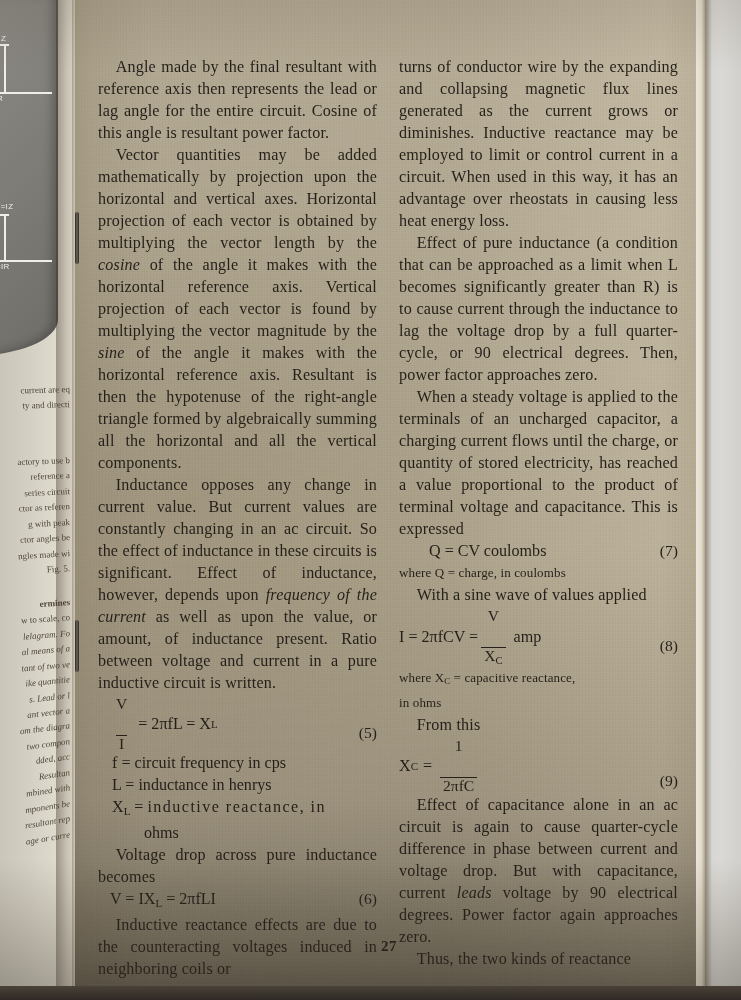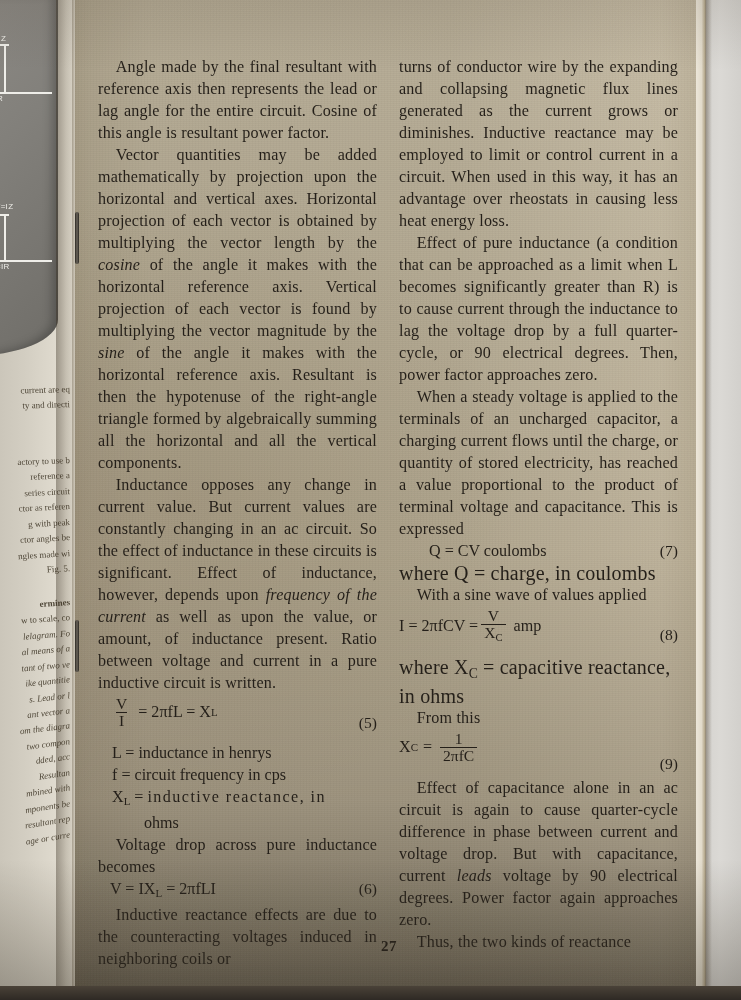--- a/index.html
+++ b/index.html
@@ -120,22 +120,22 @@
     line-height:22.0px;
     margin:2px 0 0 0;
   }
   .eq-row{display:flex;align-items:center;}
   .eq-num{position:absolute;right:0;bottom:0;font-size:15.6px;}
   .frac{
     display:inline-flex;flex-direction:column;align-items:center;
     vertical-align:middle;margin:0 3px;line-height:1.02;
   }
   .frac .num{padding:0 3px;font-size:15.6px;}
-  .frac .den{padding:0 3px;font-size:15.6px;border-top:1.4px solid #241f19;}
-  .where{margin:0;font-size:20px;line-height:22.0px;color:#241f19;}
+  .frac .den{padding:0 3px;font-size:15.6px;border-top:1.4px solid #241f19;margin-top:23px;}
+  .where{margin:0;font-size:13px;line-height:22.0px;color:#241f19;}
   .deflist{margin:0;padding:0;list-style:none;}
   .deflist li{
     font-size:16.1px;line-height:22.0px;color:#241f19;
     padding-left:14px;
   }
   .deflist li .cont{display:block;padding-left:32px;}
   .sub{font-size:.68em;vertical-align:-0.28em;letter-spacing:0;}
   .eqline{margin:0;color:#241f19;font-size:16.1px;line-height:22.0px;position:relative;}
   .eqline .eq-num{position:absolute;right:0;top:0;}
   .indent1{padding-left:30px;}
@@ -238,26 +238,26 @@
               <span class="den">I</span>
             </span>
             <span style="margin-left:5px;">= 2πfL = X</span>
               <span class="sub">L</span>
           </div>
           <span class="eq-num" style="bottom:8px;">(5)</span>
         </div>
 
 
         <ul class="deflist">
+          <li><span>f</span>
+            <span>=</span>
+            <span>circuit frequency in cps</span></li>
           <li><span>L</span>
             <span>=</span>
             <span>inductance in henrys</span></li>
-          <li><span>f</span>
-            <span>=</span>
-            <span>circuit frequency in cps</span></li>
           <li><span>X</span><span class="sub">L</span>
             <span>=</span>
             <span class="spaced">inductive  reactance,  in</span>
             <span class="cont">ohms</span></li>
         </ul>
 
         <p class="ind">Voltage drop across pure inductance becomes</p>
 
         <div class="eqline">
           <span style="padding-left:12px;">V = IX</span><span class="sub">L</span><span> = 2πfLI</span>

